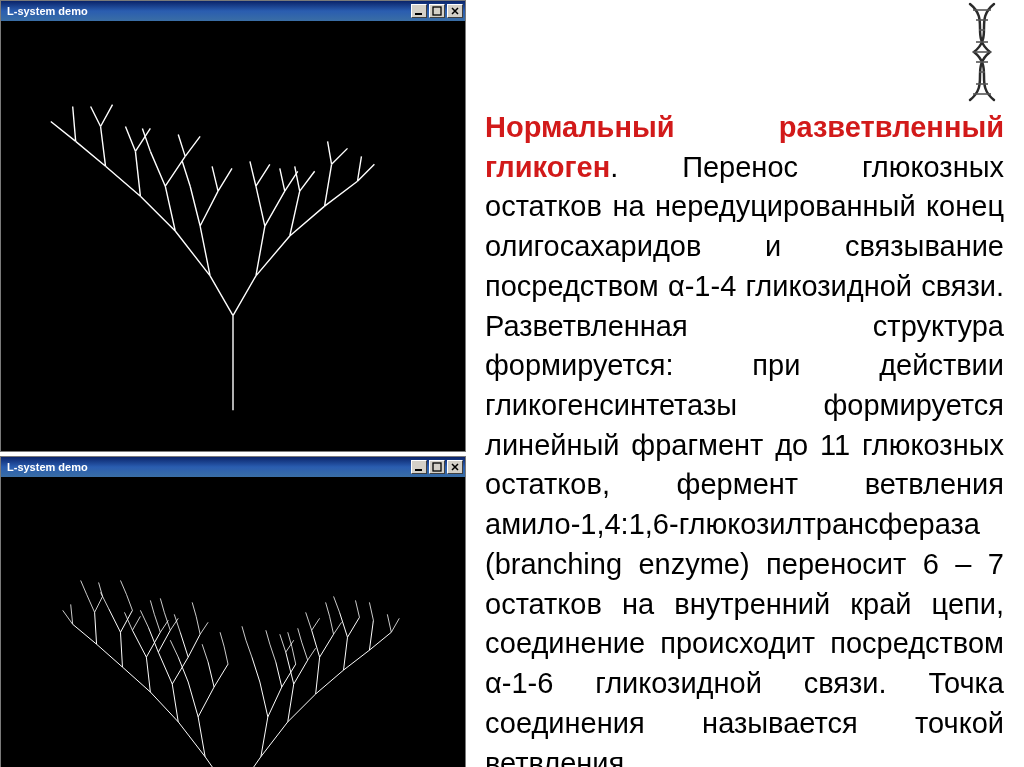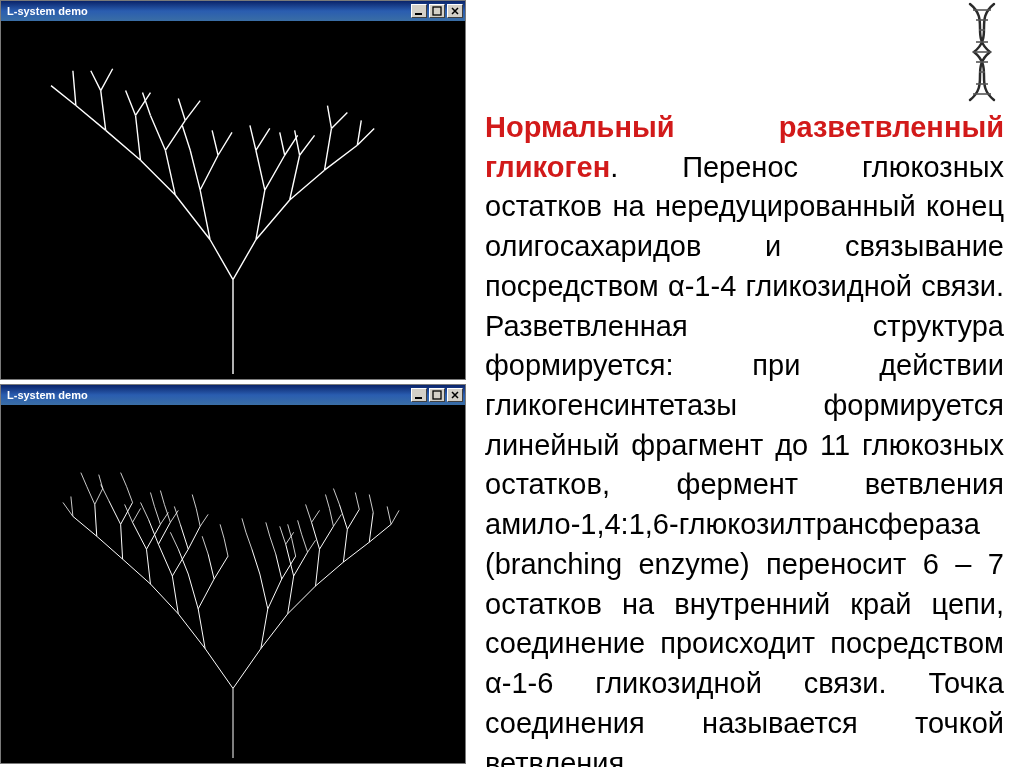--- a/index.html
+++ b/index.html
@@ -13,21 +13,21 @@
   }
   .left-col {
     position: absolute;
     left: 0;
     top: 0;
     width: 472px;
     height: 767px;
   }
   .win {
     width: 466px;
-    height: 380px;
+    height: 452px;
     border: 1px solid #7a7a7a;
     background: #000;
     position: relative;
     margin-bottom: 4px;
   }
   .titlebar {
     height: 20px;
     background: linear-gradient(to bottom, #0a246a 0%, #2a5db0 50%, #3a6ea5 100%);
     display: flex;
     align-items: center;

